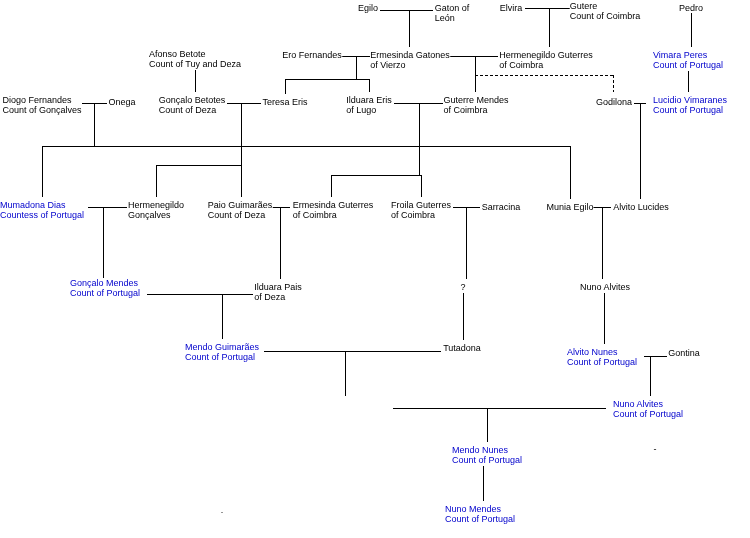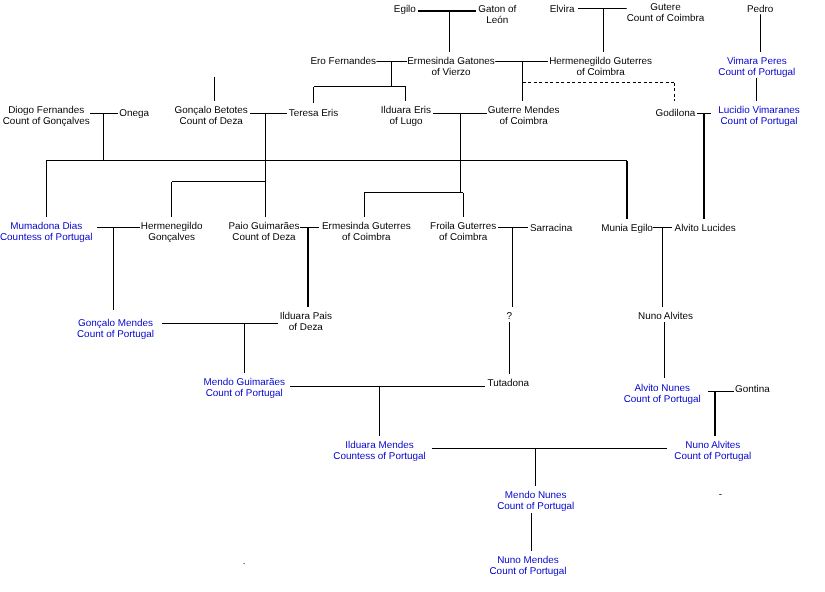--- a/index.html
+++ b/index.html
@@ -15,21 +15,21 @@
     overflow: hidden;
   }
   svg.connectors {
     position: absolute;
     left: 0; top: 0;
     width: 750px; height: 538px;
   }
   .person {
     position: absolute;
     transform: translateX(-50%);
-    text-align: center;
+    text-align: left;
     white-space: nowrap;
     z-index: 2;
     background: #ffffff;
   }
   .person.royal {
     color: #0000cc;
     font-weight: normal;
   }
   .mark {
     position: absolute;
@@ -112,20 +112,24 @@
       <div>Elvira</div>
     </div>
   <div class="person" style="left:605px;top:1px">
       <div>Gutere</div>
       <div>Count of Coimbra</div>
     </div>
   <div class="person" style="left:691px;top:3px">
       <div>Pedro</div>
     </div>
 
+  <div class="person" style="left:195px;top:49px">
+      <div>Afonso Betote</div>
+      <div>Count of Tuy and Deza</div>
+    </div>
   <div class="person" style="left:312px;top:50px">
       <div>Ero Fernandes</div>
     </div>
   <div class="person" style="left:410px;top:50px">
       <div>Ermesinda Gatones</div>
       <div>of Vierzo</div>
     </div>
   <div class="person" style="left:546px;top:50px">
       <div>Hermenegildo Guterres</div>
       <div>of Coimbra</div>
@@ -188,21 +192,21 @@
   <div class="person" style="left:501px;top:202px">
       <div>Sarracina</div>
     </div>
   <div class="person" style="left:570px;top:202px">
       <div>Munia Egilo</div>
     </div>
   <div class="person" style="left:641px;top:202px">
       <div>Alvito Lucides</div>
     </div>
 
-  <div class="person royal" style="left:105px;top:288px">
+  <div class="person royal" style="left:105px;top:278px">
       <div>Gonçalo Mendes</div>
       <div>Count of Portugal</div>
     </div>
   <div class="person" style="left:278px;top:282px">
       <div>Ilduara Pais</div>
       <div>of Deza</div>
     </div>
   <div class="person" style="left:463px;top:282px">
       <div>?</div>
     </div>
@@ -218,24 +222,20 @@
       <div>Tutadona</div>
     </div>
   <div class="person royal" style="left:602px;top:347px">
       <div>Alvito Nunes</div>
       <div>Count of Portugal</div>
     </div>
   <div class="person" style="left:684px;top:348px">
       <div>Gontina</div>
     </div>
 
-  <div class="person royal" style="left:345px;top:399px">
-      <div>Ilduara Mendes</div>
-      <div>Countess of Portugal</div>
-    </div>
   <div class="person royal" style="left:648px;top:399px">
       <div>Nuno Alvites</div>
       <div>Count of Portugal</div>
     </div>
 
   <div class="person royal" style="left:487px;top:445px">
       <div>Mendo Nunes</div>
       <div>Count of Portugal</div>
     </div>
 

